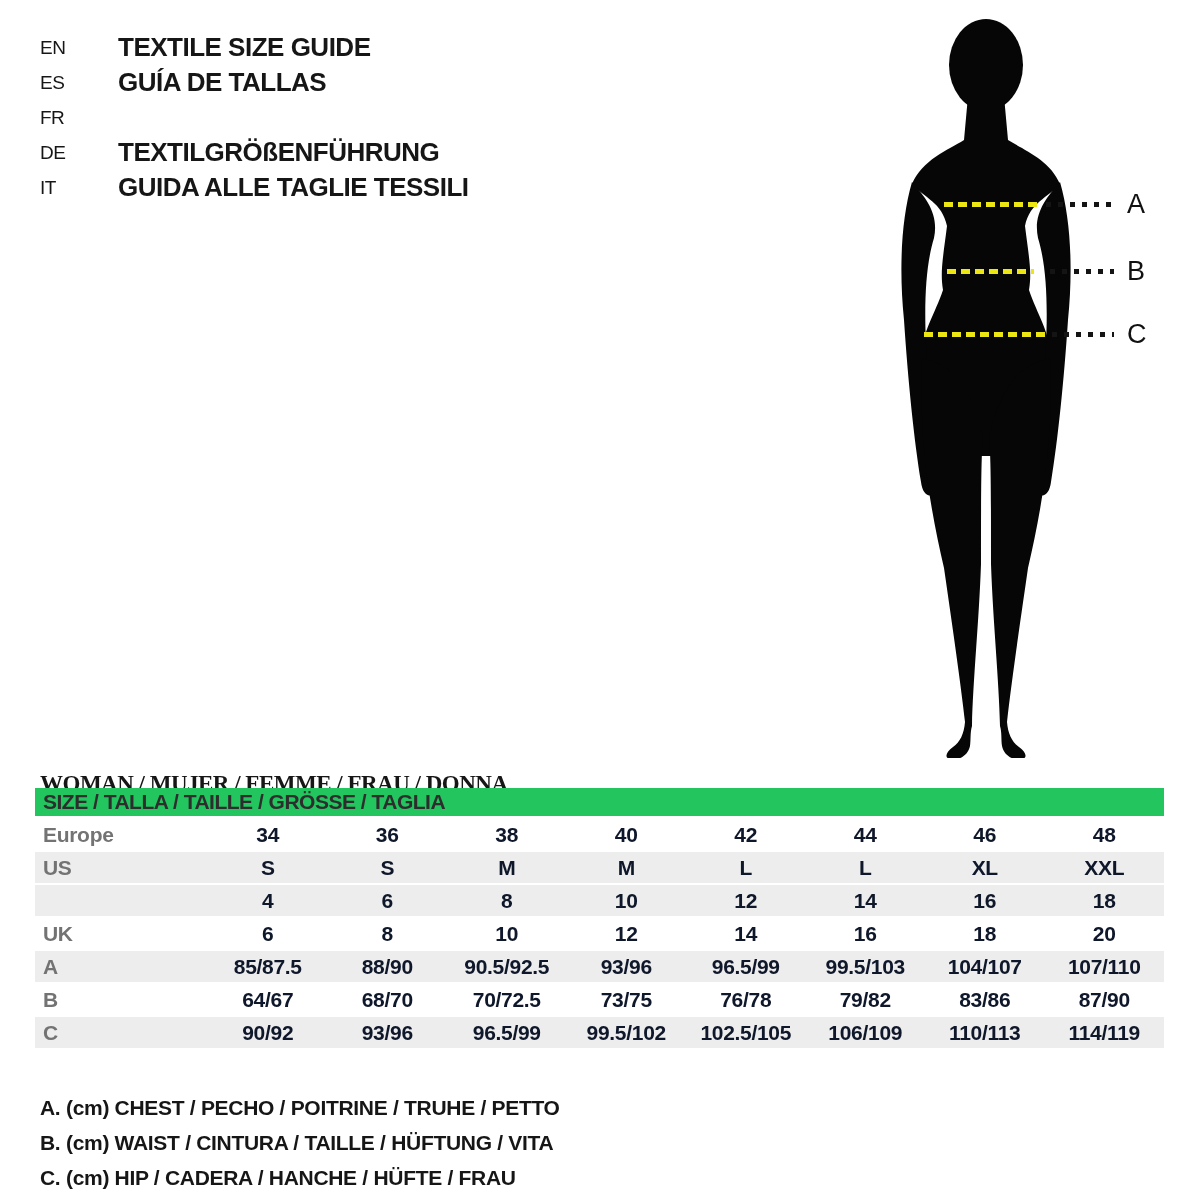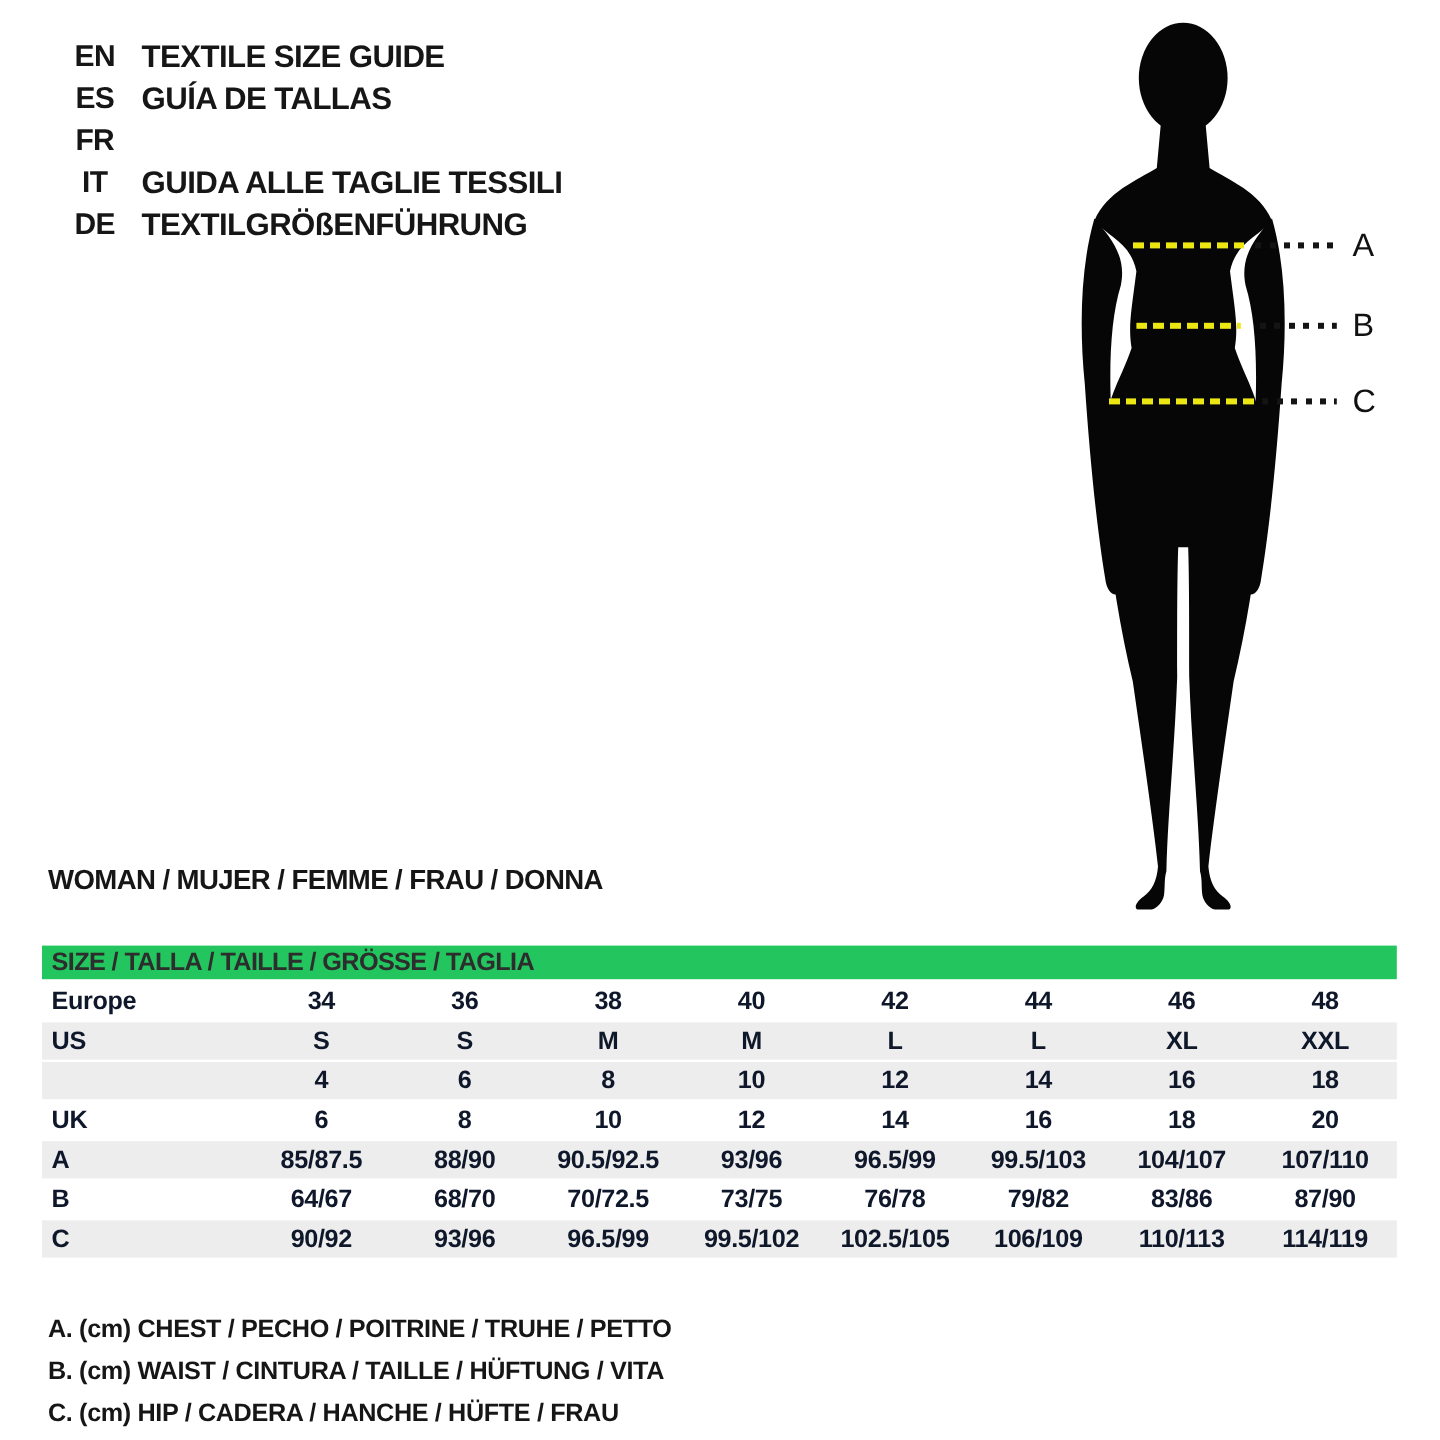--- a/index.html
+++ b/index.html
@@ -7,55 +7,55 @@
     position:relative;
     width:1200px;height:1200px;
     background:#ffffff;
     font-family:"Liberation Sans", sans-serif;
     color:#161616;
     overflow:hidden;
   }
   
   .lang-block{position:absolute;left:40px;top:30px;}
   .lang-row{display:flex;height:35px;align-items:center;}
-  .lang-code{width:78px;font-size:25px;font-weight:bold;letter-spacing:-0.5px;text-align:center;}
+  .lang-code{width:78px;font-size:19px;font-weight:normal;letter-spacing:-0.5px;}
   .lang-label{font-size:26px;font-weight:bold;letter-spacing:-0.5px;white-space:nowrap;}
   
   .figure-wrap{position:absolute;left:860px;top:8px;width:320px;height:750px;}
   .figure-wrap svg{display:block;width:100%;height:100%;}
   .measure-line-yellow{
     position:absolute;height:5px;
     background:repeating-linear-gradient(90deg,#ece713 0 9px,rgba(0,0,0,0) 9px 14px);
   }
   .measure-line-black{
     position:absolute;height:5px;
     background:repeating-linear-gradient(90deg,#141414 0 5px,rgba(0,0,0,0) 5px 12px);
   }
   .measure-label{
     position:absolute;font-size:27px;font-weight:400;color:#111;
     font-family:"Liberation Sans", sans-serif;
   }
   
   .section-title{
-    position:absolute;left:40px;top:720px;
-    font-size:23px;font-weight:bold;letter-spacing:-0.5px;white-space:nowrap;
+    position:absolute;left:40px;top:771px;
+    font-size:23px;font-weight:bold;letter-spacing:-0.5px;white-space:nowrap;font-family:Liberation Serif, serif;
   }
   
   .size-table{position:absolute;left:35px;top:788px;width:1129px;}
   .size-table-header{
     height:28px;line-height:28px;
     background:#22c55e;color:#2d2d2d;
     font-size:21px;font-weight:bold;letter-spacing:-0.5px;
     padding-left:8px;margin-bottom:3px;
   }
   .size-row{display:flex;height:31px;line-height:31px;margin-bottom:2px;}
   .size-row.shaded{background:#ededed;}
   .size-row .row-label{
     width:165px;padding-left:8px;flex:none;
-    font-size:21px;font-weight:bold;letter-spacing:-0.3px;color:#0f172a;
+    font-size:21px;font-weight:bold;letter-spacing:-0.3px;color:#737373;
   }
   .size-row .cell{
     flex:1;text-align:center;
     font-size:21px;font-weight:bold;letter-spacing:-0.3px;color:#0f172a;
   }
   
   .legend-block{position:absolute;left:40px;top:1090px;}
   .legend-line{height:35px;line-height:35px;font-size:21px;font-weight:bold;letter-spacing:-0.3px;white-space:nowrap;}
 </style>
 </head>
@@ -69,26 +69,26 @@
       <span class="lang-label">TEXTILE SIZE GUIDE</span>
     </div>
     <div class="lang-row">
       <span class="lang-code">ES</span>
       <span class="lang-label">GUÍA DE TALLAS</span>
     </div>
     <div class="lang-row">
       <span class="lang-code">FR</span>
     </div>
     <div class="lang-row">
+      <span class="lang-code">DE</span>
+      <span class="lang-label">TEXTILGRÖßENFÜHRUNG</span>
+    </div>
+    <div class="lang-row">
       <span class="lang-code">IT</span>
       <span class="lang-label">GUIDA ALLE TAGLIE TESSILI</span>
-    </div>
-    <div class="lang-row">
-      <span class="lang-code">DE</span>
-      <span class="lang-label">TEXTILGRÖßENFÜHRUNG</span>
     </div>
   </div>
 
   <div class="figure-wrap">
     <svg viewBox="0 0 320 750" xmlns="http://www.w3.org/2000/svg" aria-hidden="true">
       <g fill="#060606">
 
         <ellipse cx="126" cy="57" rx="37" ry="46"></ellipse>
 
         <path d="M108,88 L104,132

